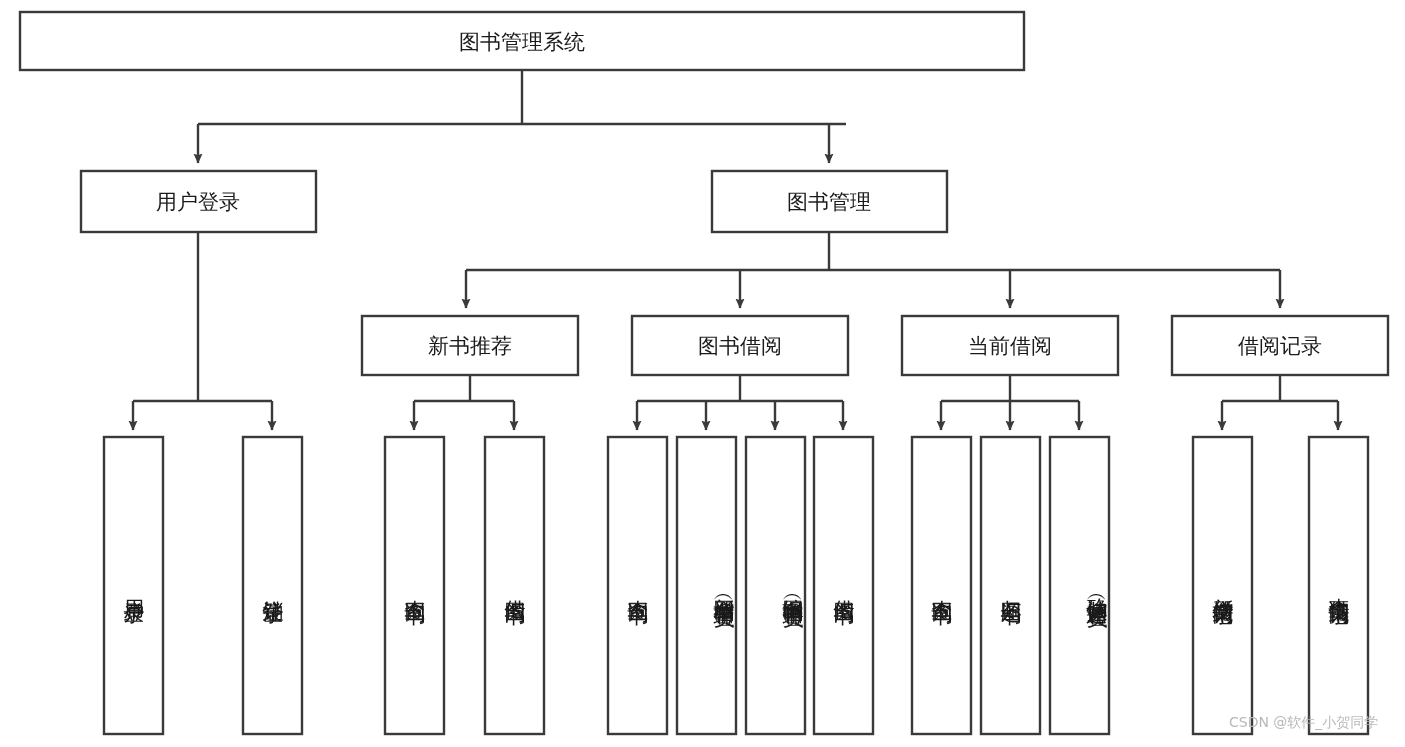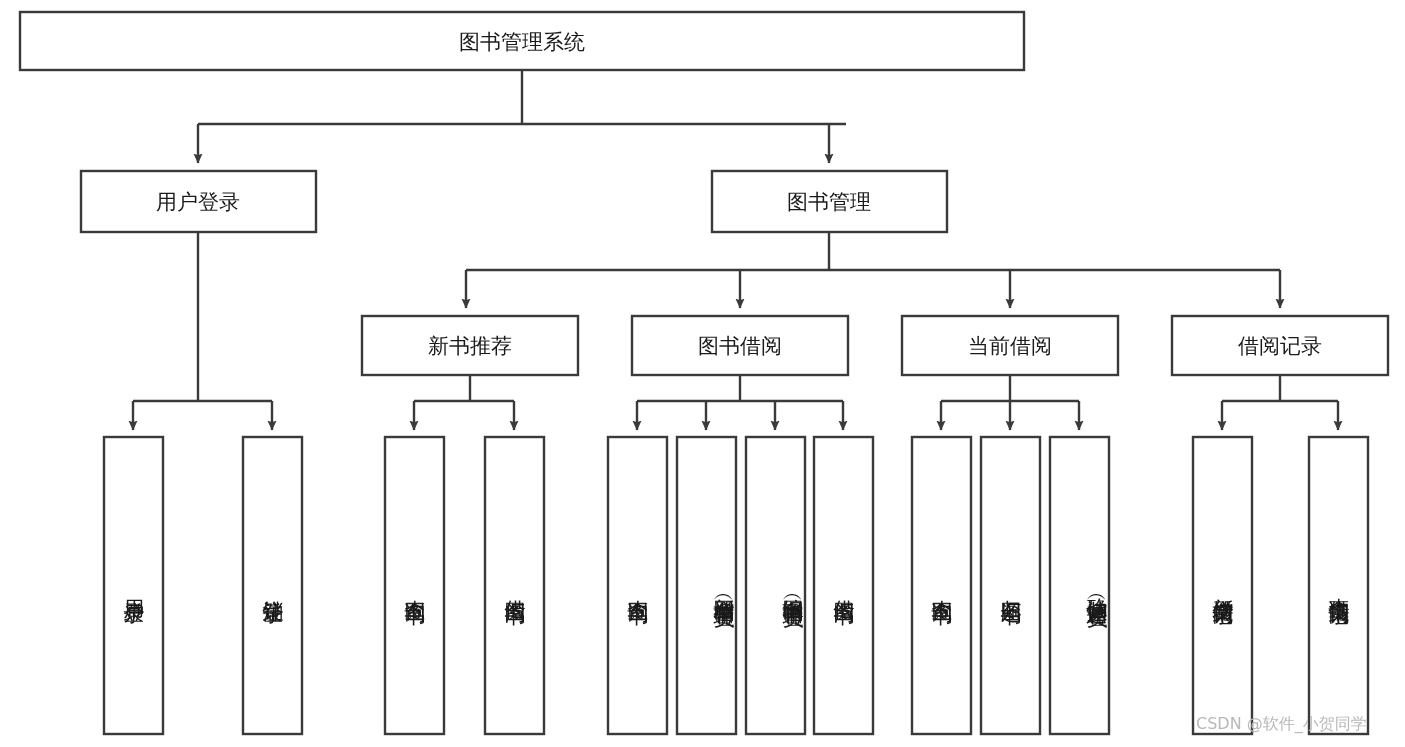--- a/index.html
+++ b/index.html
@@ -61,24 +61,25 @@
     justify-content: center;
     white-space: nowrap;
     pointer-events: none;
   }
   .leaf-label.centered {
     align-items: center;
   }
   .watermark {
     position: absolute;
     font-family: "DejaVu Sans", "Liberation Sans", sans-serif;
-    font-size: 16px;
+    font-size: 14px;
     color: #b8b8b8;
     white-space: nowrap;
     user-select: none;
+    padding-left: 33px;
   }
 </style>
 </head>
 <body>
 
 <div id="diagram-root">
 
   <svg id="flow" viewBox="0 0 1405 747">
     <defs>
       <marker id="arrow" markerWidth="12" markerHeight="12" refX="9.5" refY="5" orient="auto" markerUnits="userSpaceOnUse">

